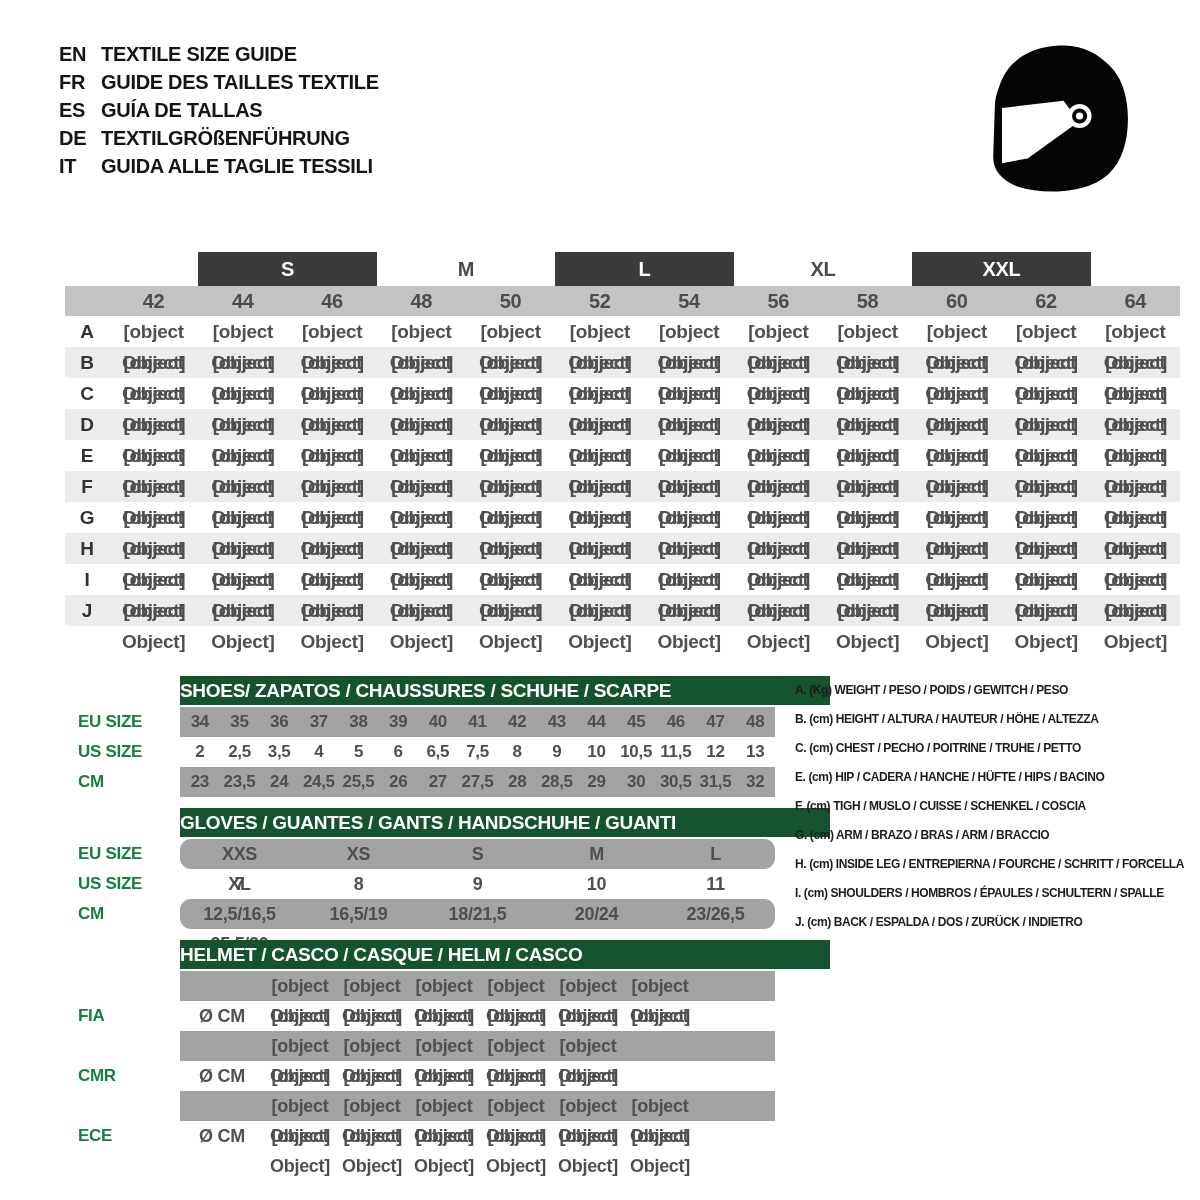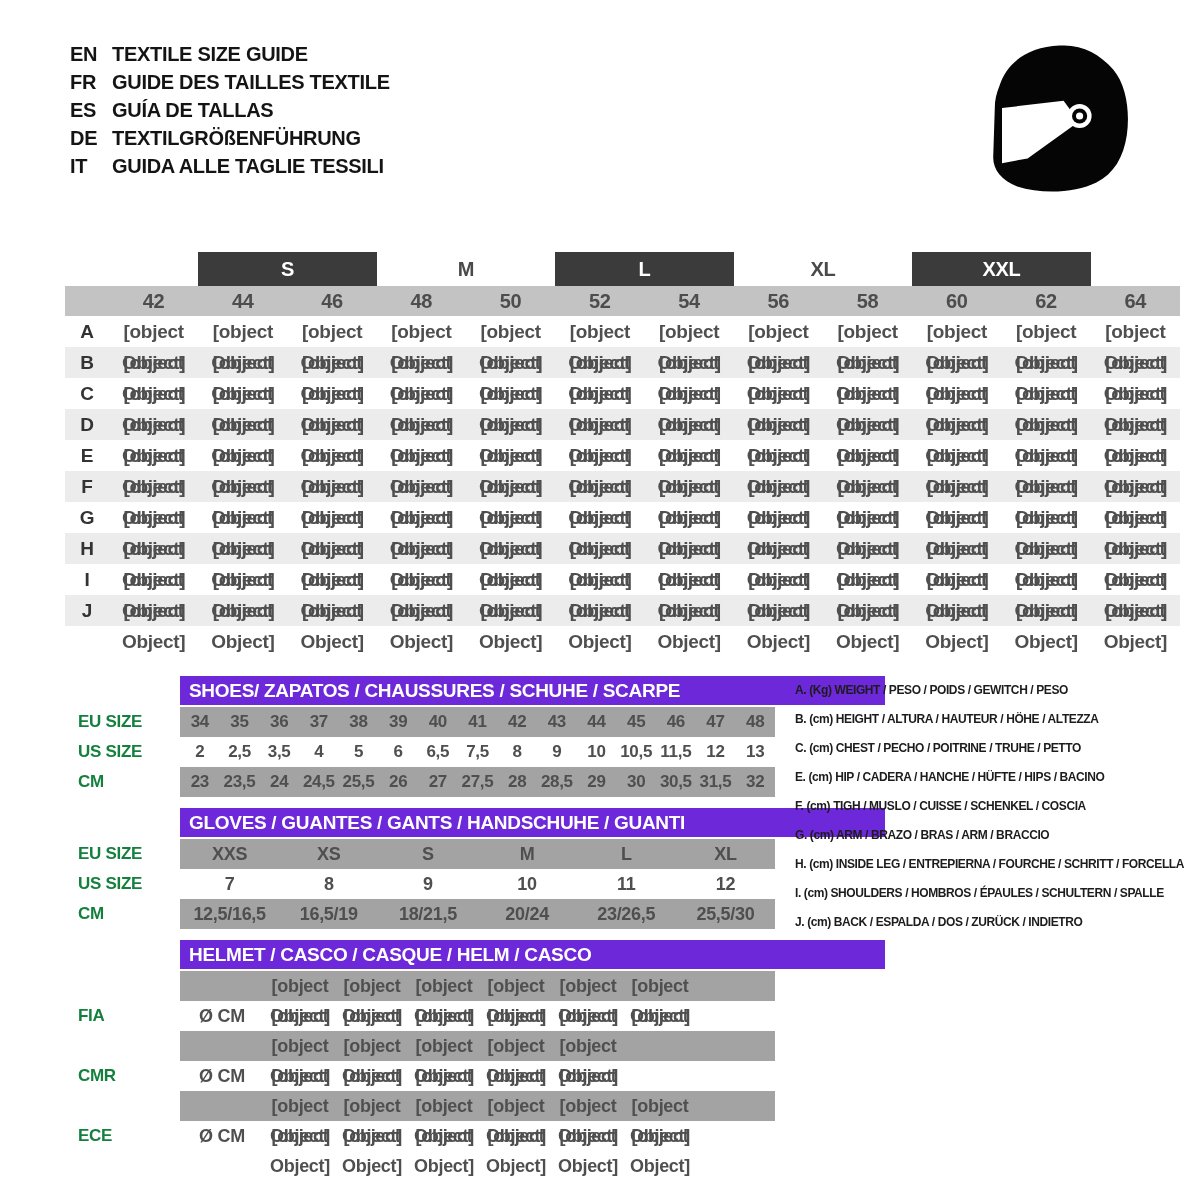--- a/index.html
+++ b/index.html
@@ -4,21 +4,21 @@
 <style>
   * { margin:0; padding:0; box-sizing:border-box; }
   html,body { background:#fff; }
   .page {
     position:relative; width:1200px; height:1200px; background:#ffffff;
     font-family:"Liberation Sans", sans-serif; font-weight:700; color:#222;
     overflow:hidden; letter-spacing:-0.3px;
   }
 
   
-  .lang-block { position:absolute; left:70px; top:40px; }
+  .lang-block { position:absolute; left:59px; top:40px; }
   .lang-row { display:flex; height:28px; align-items:center; font-size:20px; color:#141414; }
   .lang-code { width:42px; }
   .lang-title { white-space:nowrap; }
 
   
   .helmet-logo { position:absolute; left:978px; top:30px; }
 
   
   .main-table { position:absolute; left:65px; top:252px; width:1115px; }
   .mgrid { display:grid; grid-template-columns:44px repeat(12, 1fr); }
@@ -32,30 +32,30 @@
   .num-band { height:30px; background:#c3c3c3; }
   .num-band .cell { line-height:30px; font-size:20px; color:#4d4d4d; text-align:center; }
   .mrow { height:31px; }
   .mbody .mrow:nth-child(even) { background:#ececec; }
   .mrow .cell { line-height:31px; font-size:19px; color:#4f4f4f; text-align:center; }
   .mrow .letter { color:#333; font-size:19px; }
 
   
   .subtable { position:absolute; left:65px; width:712px; }
   .sub-head {
-    margin-left:115px; width:705px; height:29px; background:#6d28d9; color:#fff;
-    font-size:19px; line-height:29px; padding-left:9px; margin-bottom:2px; white-space:nowrap;
+    margin-left:115px; width:650px; height:29px; background:#14532d; color:#fff;
+    font-size:19px; line-height:29px; padding-left:0; margin-bottom:2px; white-space:nowrap;
   }
   .srow { display:flex; height:30px; }
   .srow .lbl { width:115px; padding-left:13px; font-size:17px; color:#15803d; line-height:30px; }
   .srow .bandarea { width:595px; display:grid; }
   .gray  { background:#a3a3a3; }
   .bandarea .cell { text-align:center; line-height:30px; font-size:17px; color:#4f4f4f; }
   .shoes-grid  { grid-template-columns:repeat(15, 1fr); }
-  .gloves-grid { grid-template-columns:repeat(6, 1fr); }
+  .gloves-grid { grid-template-columns:repeat(5, 1fr);border-radius:11px; }
   .gloves-grid .cell { font-size:18px; }
   .helmet-grid { grid-template-columns:84px repeat(6, 72px) 1fr; }
   .helmet-grid .cell { font-size:18px; }
   .flat { display:contents; }
 
   
   .legend { position:absolute; left:795px; top:676px; width:402px; }
   .legend-item { font-size:12px; line-height:29px; color:#1c1c1c; letter-spacing:-0.4px; }
 </style>
 </head>

